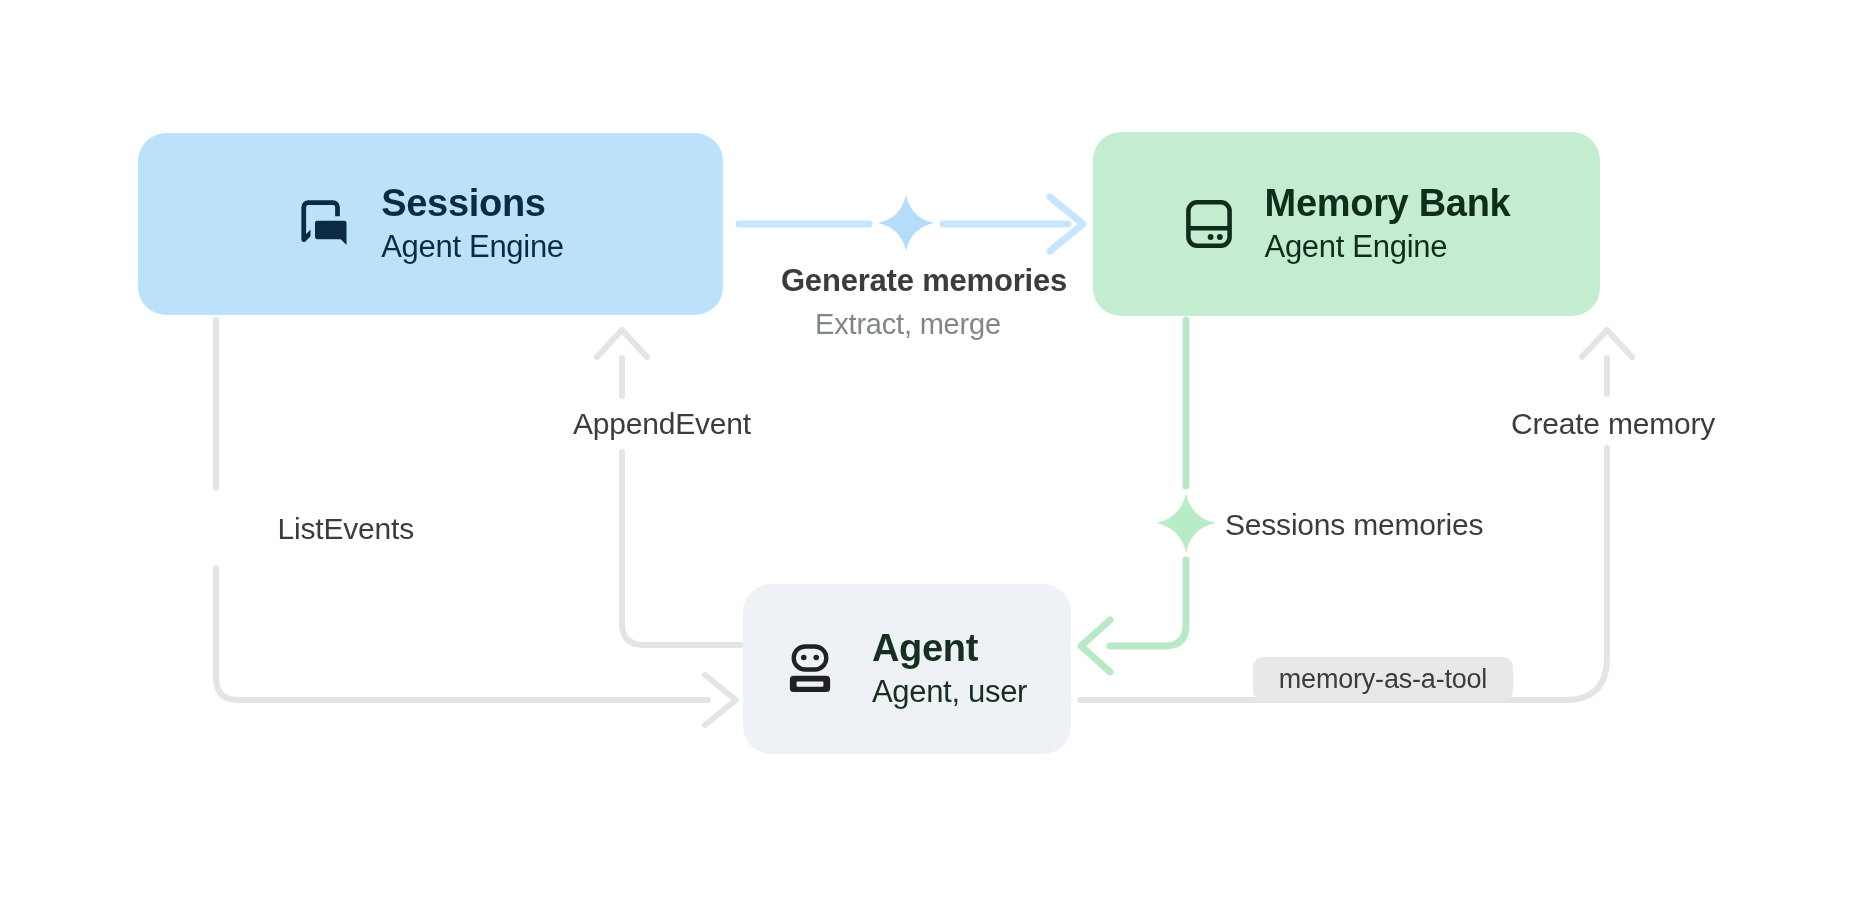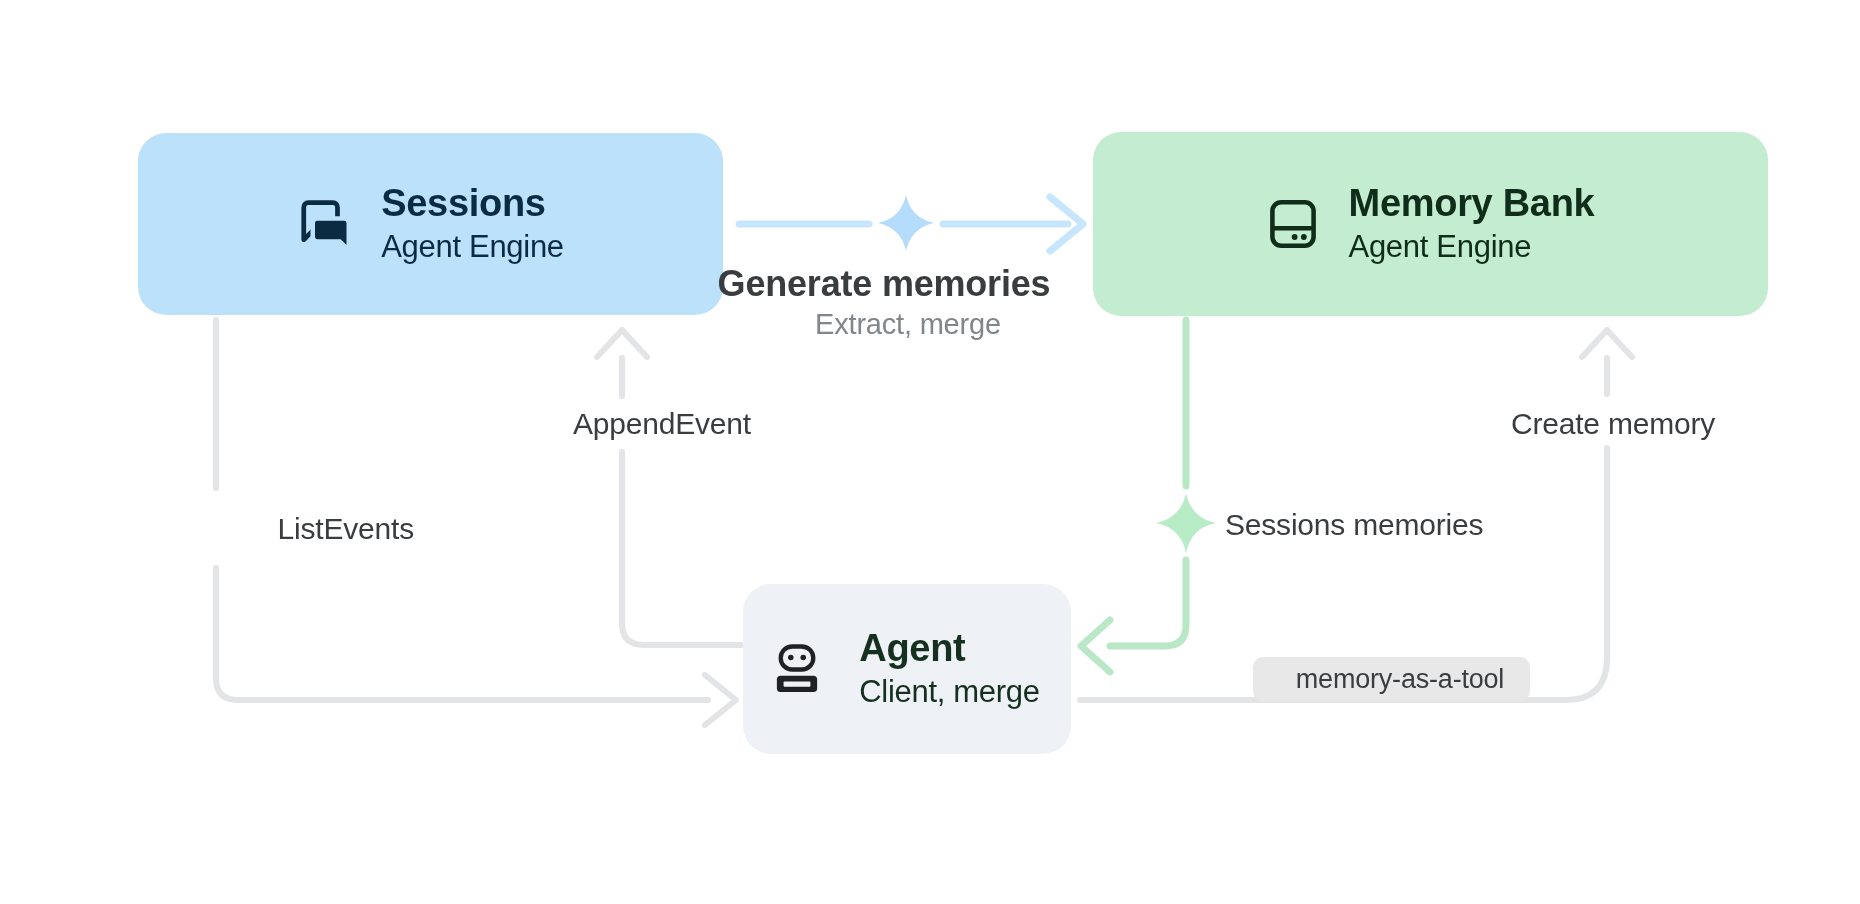--- a/index.html
+++ b/index.html
@@ -8,40 +8,40 @@
   svg.connectors{position:absolute;left:0;top:0;width:1860px;height:904px;}
 
   .node{position:absolute;display:flex;align-items:center;justify-content:center;
         gap:30px;border-radius:28px;letter-spacing:-0.3px;}
   .node-text{display:flex;flex-direction:column;}
   .node-title{font-size:38px;font-weight:700;line-height:1.22;}
   .node-sub{font-size:31px;font-weight:400;line-height:1.32;}
 
   #node-sessions{left:138px;top:133px;width:585px;height:182px;
                  background:var(--session-fill);color:var(--session-text);align-items:center;}
-  #node-memory{left:1093px;top:132px;width:675px;height:184px;
+  #node-memory{left:1093px;top:132px;width:507px;height:184px;
                background:var(--memory-fill);color:var(--memory-text);}
   #node-agent{left:743px;top:584px;width:328px;height:170px;gap:39px;
               background:var(--agent-fill);color:var(--agent-text);}
   #node-agent .icon{color:var(--agent-icon);}
 
   .icon{flex:0 0 auto;display:flex;}
 
   .edge-label{position:absolute;color:var(--label-dark);font-size:30px;font-weight:500;
               text-align:center;width:400px;letter-spacing:-0.2px;white-space:nowrap;}
-  #label-generate{left:684px;top:263px;font-size:36px;font-weight:700;}
+  #label-generate{left:724px;top:263px;font-size:31px;font-weight:700;}
   #label-extract{left:708px;top:308px;font-size:29px;font-weight:400;color:var(--label-muted);}
   #label-append{left:462px;top:407px;}
   #label-listevents{left:14px;top:512px;text-align:right;}
   #label-create{left:1413px;top:407px;}
   #label-retrieve{left:1225px;top:508px;width:auto;text-align:left;}
 
   #badge-memory-tool{position:absolute;left:1253px;top:657px;width:260px;height:44px;
     background:var(--badge-bg);color:var(--badge-text);border-radius:10px;
-    display:flex;align-items:center;justify-content:center;font-size:27px;letter-spacing:-0.2px;padding-left:17px;}
+    display:flex;align-items:center;justify-content:center;font-size:27px;letter-spacing:-0.2px;}
 
   .stroke-blue{stroke:var(--arrow-blue);stroke-width:7;fill:none;stroke-linecap:round;stroke-linejoin:round;}
   .stroke-green{stroke:var(--arrow-green);stroke-width:7;fill:none;stroke-linecap:round;stroke-linejoin:round;}
   .stroke-gray{stroke:var(--arrow-gray);stroke-width:6;fill:none;stroke-linecap:round;stroke-linejoin:round;}
   .fill-sparkle-blue{fill:var(--sparkle-blue);}
   .fill-sparkle-green{fill:var(--sparkle-green);}
   .bubble-front{fill:currentColor;stroke:var(--session-fill);stroke-width:4;}
   .robot-slot{fill:var(--agent-fill);}
 </style>
 </head>
@@ -117,21 +117,21 @@
       <svg width="46" height="52" viewBox="0 0 48 52">
         <rect x="7" y="2.5" width="34" height="24" rx="12" fill="none" stroke="currentColor" stroke-width="4.5"></rect>
         <circle cx="17.5" cy="14" r="2.9" fill="currentColor"></circle>
         <circle cx="30.5" cy="14" r="2.9" fill="currentColor"></circle>
         <rect x="3" y="33" width="42" height="17" rx="4" fill="currentColor"></rect>
         <rect class="robot-slot" x="10" y="39" width="28" height="5.5" rx="1"></rect>
       </svg>
     </span>
     <span class="node-text">
       <span class="node-title">Agent</span>
-      <span class="node-sub">Client, merge</span>
+      <span class="node-sub">Agent, user</span>
     </span>
   </div>
 
   <div class="edge-label" id="label-generate">Generate memories</div>
   <div class="edge-label" id="label-extract">Extract, merge</div>
   <div class="edge-label" id="label-append">AppendEvent</div>
   <div class="edge-label" id="label-listevents">ListEvents</div>
   <div class="edge-label" id="label-create">Create memory</div>
   <div class="edge-label" id="label-retrieve">Sessions memories</div>
 

